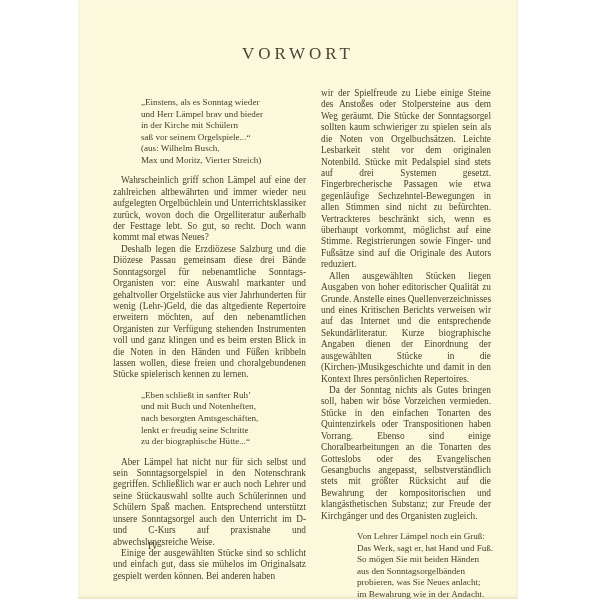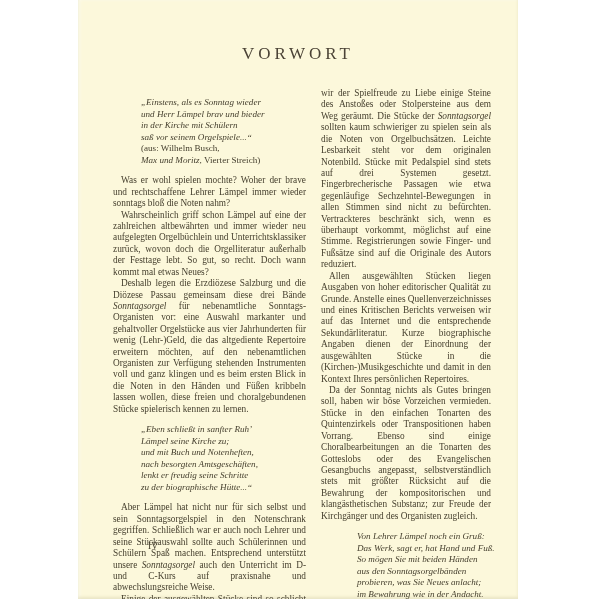--- a/index.html
+++ b/index.html
@@ -31,21 +31,21 @@
   }
   .col-left{left:35px;width:193px;}
   .col-right{left:243px;width:170px;}
   .col p{margin:0;}
   .col p.indent{text-indent:8px;}
   .quote{
     margin:9px 0 9px 28px;text-align:left;
     font-size:9.1px;line-height:1.27;
   }
   .quote-right{margin-left:36px;}
-  .i{font-style:italic;}
+  .i{}
   .r{font-style:normal;}
   .quote-line{white-space:nowrap;}
   .page-number{
     position:absolute;left:47px;top:541px;font-size:9.5px;color:var(--ink);margin-left:23px;
   }
 </style>
 </head>
 <body>
 
 <div class="canvas">
@@ -55,26 +55,24 @@
 
     <div class="col col-left">
       <div class="quote">
         <div class="quote-line"><span class="i">„Einstens, als es Sonntag wieder</span></div>
         <div class="quote-line"><span class="i">und Herr Lämpel brav und bieder</span></div>
         <div class="quote-line"><span class="i">in der Kirche mit Schülern</span></div>
         <div class="quote-line"><span class="i">saß vor seinem Orgelspiele...“</span></div>
         <div class="quote-line"><span class="r">(aus: Wilhelm Busch,</span></div>
         <div class="quote-line"><span class="i">Max und Moritz</span><span class="r">, Vierter Streich)</span></div>
       </div>
-      <p class="indent"><span>Was er wohl spielen mochte? Woher der brave und rechtschaffene Lehrer Lämpel immer wieder sonntags bloß die Noten nahm?</span></p>
       <p class="indent"><span>Wahrscheinlich griff schon Lämpel auf eine der zahlreichen altbewährten und immer wieder neu aufgelegten Orgelbüchlein und Unterrichtsklassiker zurück, wovon doch die Orgelliteratur außerhalb der Festtage lebt. So gut, so recht. Doch wann kommt mal etwas Neues?</span></p>
       <p class="indent"><span>Deshalb legen die Erzdiözese Salzburg und die Diözese Passau gemeinsam diese drei Bände </span><span class="i">Sonntagsorgel</span><span> für nebenamtliche Sonntags-Organisten vor: eine Auswahl markanter und gehaltvoller Orgelstücke aus vier Jahrhunderten für wenig (Lehr-)Geld, die das altgediente Repertoire erweitern möchten, auf den nebenamtlichen Organisten zur Verfügung stehenden Instrumenten voll und ganz klingen und es beim ersten Blick in die Noten in den Händen und Füßen kribbeln lassen wollen, diese freien und choralgebundenen Stücke spielerisch kennen zu lernen.</span></p>
       <div class="quote">
         <div class="quote-line"><span class="i">„Eben schließt in sanfter Ruh’</span></div>
-        <div class="quote-line"><span class="i">Lämpel seine Kirche zu;</span></div>
         <div class="quote-line"><span class="i">und mit Buch und Notenheften,</span></div>
         <div class="quote-line"><span class="i">nach besorgten Amtsgeschäften,</span></div>
         <div class="quote-line"><span class="i">lenkt er freudig seine Schritte</span></div>
         <div class="quote-line"><span class="i">zu der biographische Hütte...“</span></div>
       </div>
       <p class="indent"><span>Aber Lämpel hat nicht nur für sich selbst und sein Sonntagsorgelspiel in den Notenschrank gegriffen. Schließlich war er auch noch Lehrer und seine Stückauswahl sollte auch Schülerinnen und Schülern Spaß machen. Entsprechend unterstützt unsere </span><span class="i">Sonntagsorgel</span><span> auch den Unterricht im D- und C-Kurs auf praxisnahe und abwechslungsreiche Weise.</span></p>
       <p class="indent"><span>Einige der ausgewählten Stücke sind so schlicht und einfach gut, dass sie mühelos im Originalsatz gespielt werden können. Bei anderen haben</span></p>
     </div>
 
     <div class="col col-right">

